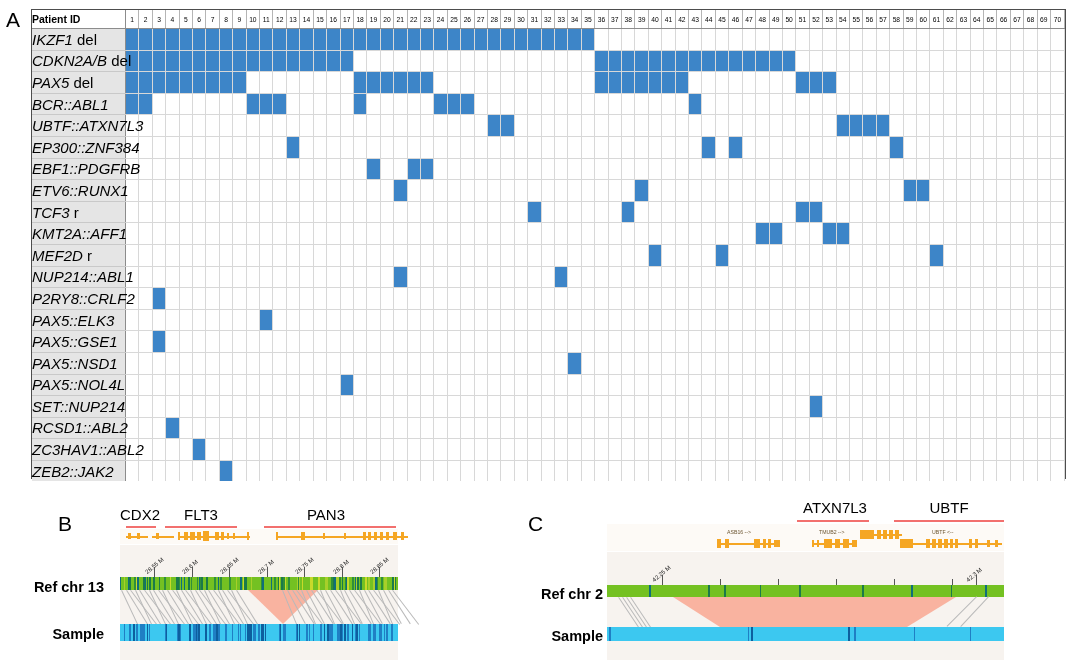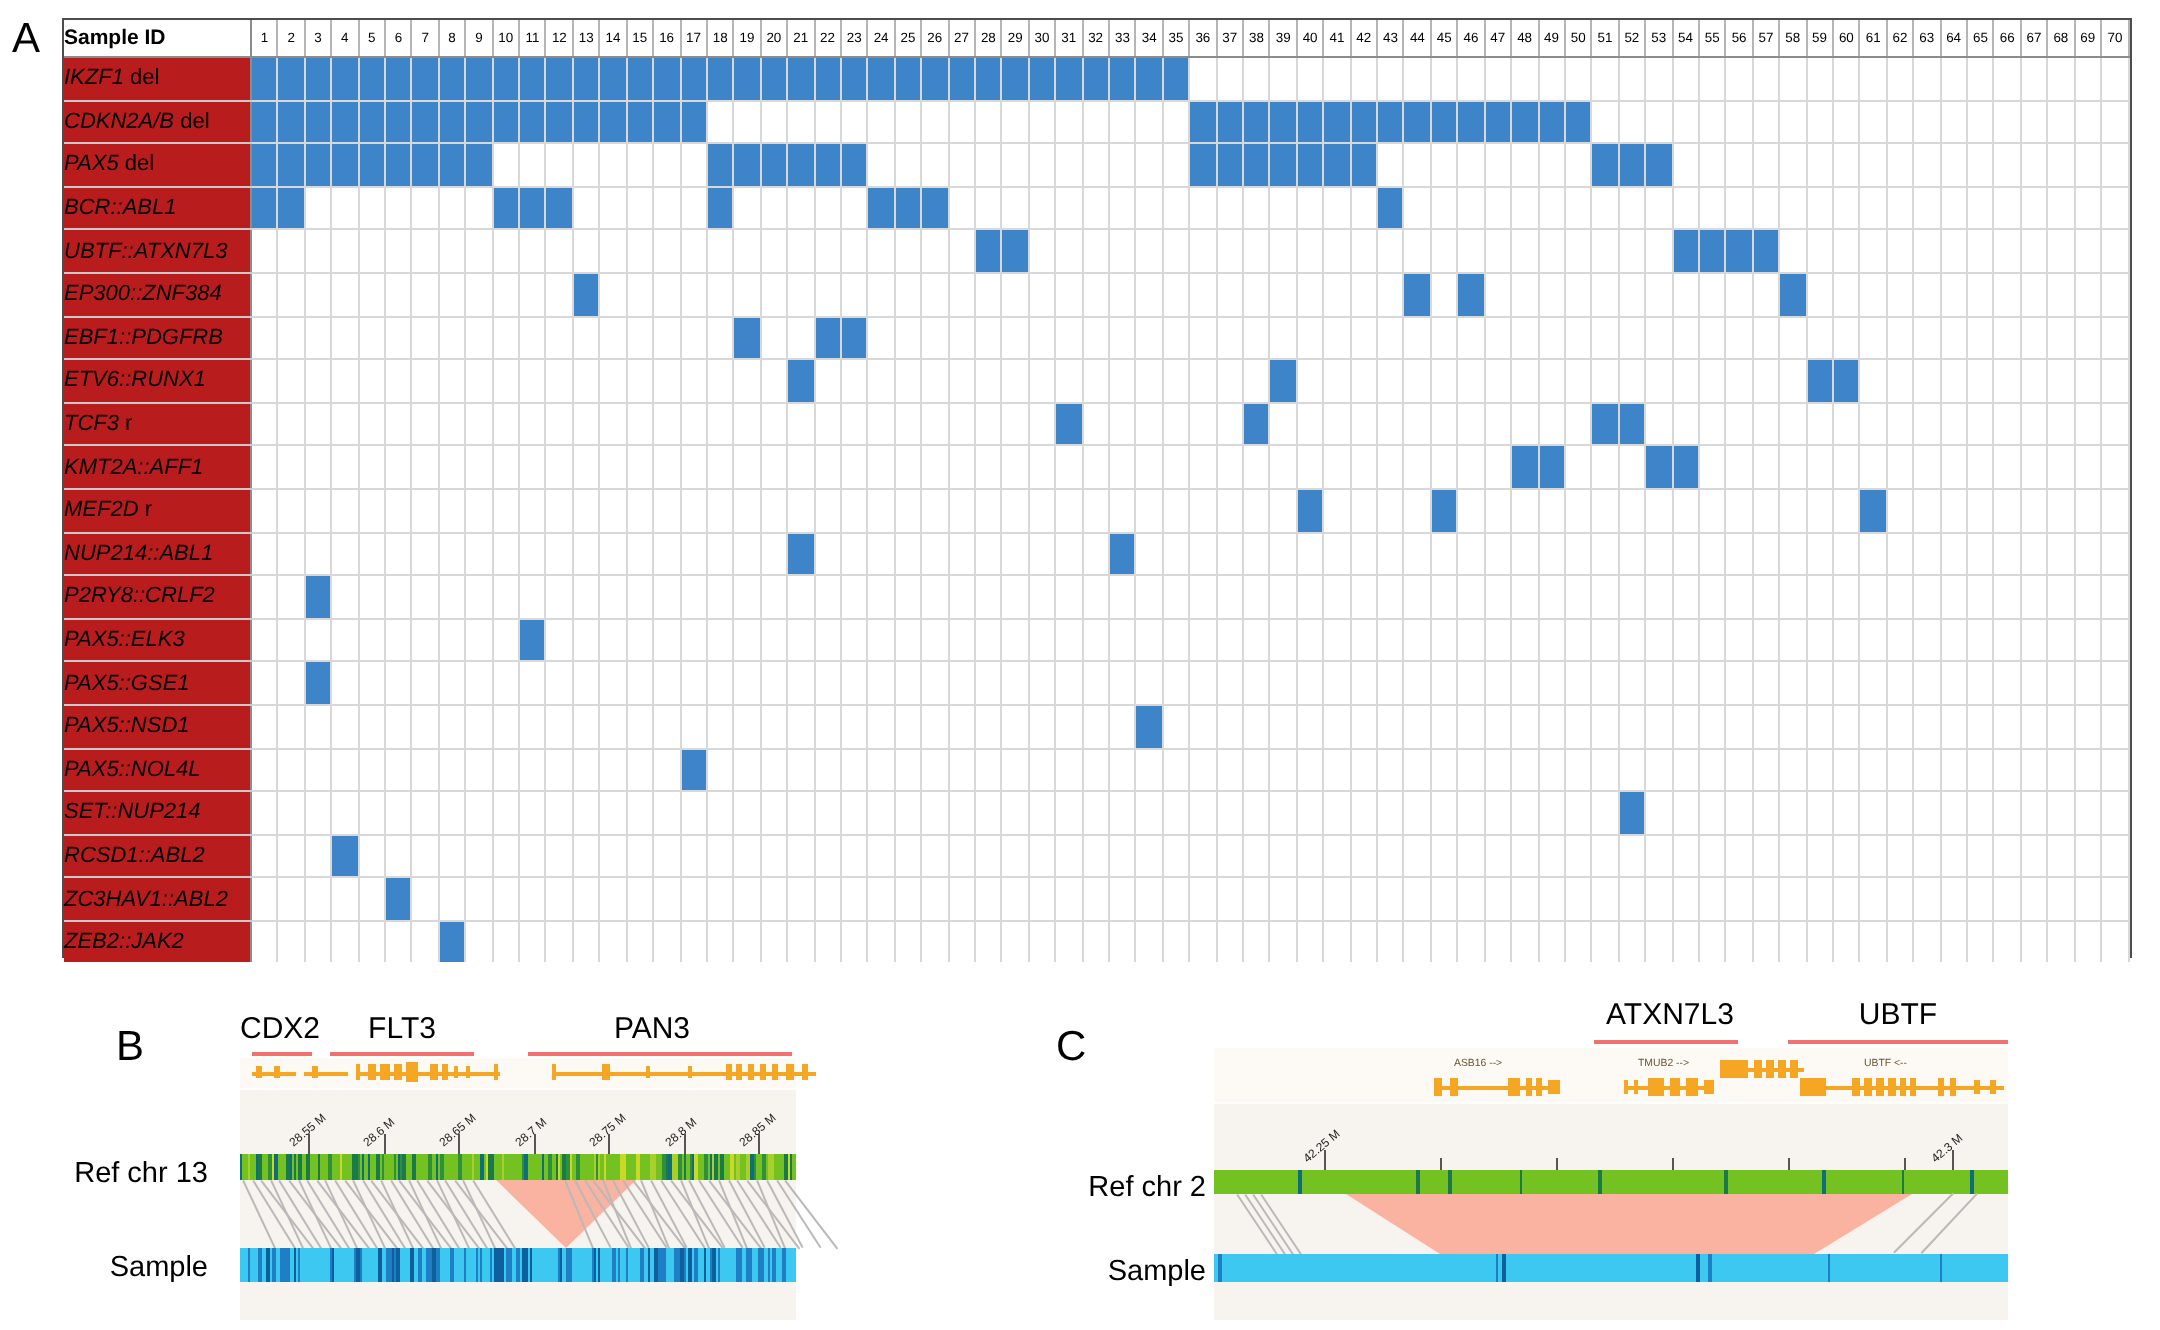--- a/index.html
+++ b/index.html
@@ -23,32 +23,32 @@
   th.patient-id-cell{
     text-align:left;font-size:10.5px;font-weight:bold;padding-left:4px;
     border-right:1px solid #8c8c8c;border-bottom:1px solid #8c8c8c;
     background:#fff;white-space:nowrap;}
   td.colnum{
     font-size:6.7px;text-align:center;vertical-align:middle;color:#000;
     border-right:1px solid #b5b5b5;border-bottom:1px solid #8c8c8c;
     background:#fff;overflow:hidden;}
 
   td.rowlabel{
-    font-size:11px;font-style:italic;text-align:left;padding-left:5px;
+    font-size:15px;font-style:italic;text-align:left;padding-left:5px;
     border-right:1px solid #8c8c8c;border-bottom:1px solid #c9c9c9;
-    white-space:nowrap;background:#b91c1c;height:20.6px;}
+    white-space:nowrap;background:#e5e5e5;height:20.6px;}
   td.rowlabel .plain{font-style:normal;}
 
   td.cell{border-right:1px solid #d8d8d8;border-bottom:1px solid #d8d8d8;background:#fff;}
   td.cell.on{background:#3d85c8;}
   tr.last-row td{border-bottom:none;}
 
   
   .genome-panel{position:absolute;}
-  .gp-rowlabel{position:absolute;font-size:14.5px;color:#000;text-align:right;white-space:nowrap;}
+  .gp-rowlabel{position:absolute;font-size:14.5px;color:#000;text-align:right;white-space:nowrap;font-weight:bold;}
   .gene-name{position:absolute;font-size:15px;text-align:center;color:#000;white-space:nowrap;}
   .gene-underline{position:absolute;height:2px;background:#f2706e;}
   .track-bg{position:absolute;background:#f7f3ef;}
   .gene-track{position:absolute;background:#fdfaf6;}
   .ref-bar{position:absolute;background:#74c122;}
   .ref-seg{position:absolute;top:0;height:100%;}
   .sample-bar{position:absolute;background:#3cc8f0;}
   .samp-seg{position:absolute;top:0;height:100%;background:#1f7fc4;}
   .tick{position:absolute;background:#555;width:1px;}
   .ticklabel{position:absolute;font-size:6px;color:#222;white-space:nowrap;
@@ -61,21 +61,21 @@
 </style>
 </head>
 <body>
 
 <div class="panel-letter" id="panel-a-letter">A</div>
 
 <div id="oncoprint">
   <table>
     <thead>
       <tr class="hdr-row">
-        <th class="patient-id-cell lbl-col">Sample ID</th>
+        <th class="patient-id-cell lbl-col">Patient ID</th>
       <td class="colnum">1</td>
           <td class="colnum">2</td>
           <td class="colnum">3</td>
           <td class="colnum">4</td>
           <td class="colnum">5</td>
           <td class="colnum">6</td>
           <td class="colnum">7</td>
           <td class="colnum">8</td>
           <td class="colnum">9</td>
           <td class="colnum">10</td>

